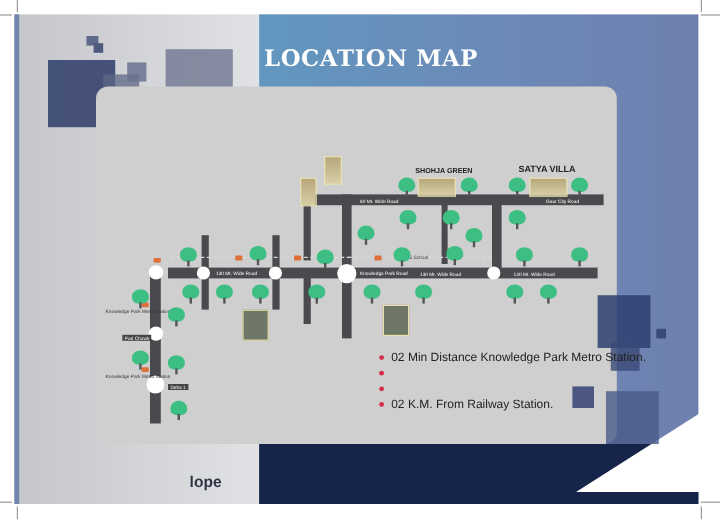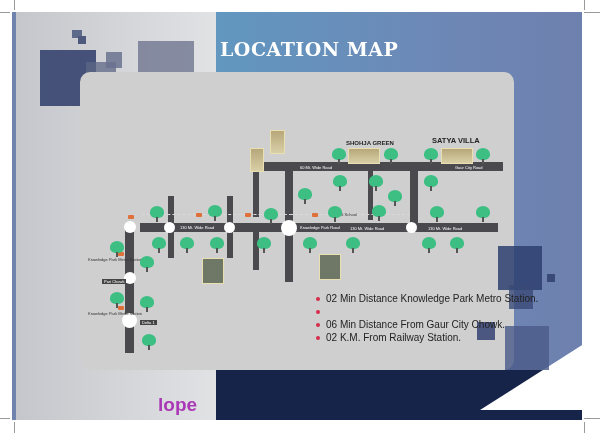--- a/index.html
+++ b/index.html
@@ -18,21 +18,21 @@
   .node{position:absolute;background:#ffffff;border-radius:50%;}
   .tree{position:absolute;width:14px;height:12px;background:#3dbf84;border-radius:50% 50% 40% 40%;}
   .tree::after{content:"";position:absolute;left:6px;top:11px;width:2px;height:5px;background:#555;}
   .bldg{position:absolute;background:linear-gradient(180deg,#b7a77b,#d8cfa6);border:1px solid #e8e0b0;}
   .lbl{position:absolute;font-size:4px;color:#ffffff;white-space:nowrap;}
   .marker{position:absolute;width:6px;height:4px;background:#e0703a;border-radius:1px;}
   .proj-name{position:absolute;font-size:6px;font-weight:bold;color:#222;}
   .points{left:316px;top:292px;list-style:none;margin:0;padding:0;}
   .points li{font-size:10px;color:#222;line-height:13px;white-space:nowrap;}
   .points li .dot{display:inline-block;width:4px;height:4px;border-radius:50%;background:#d62b4a;margin-right:6px;vertical-align:middle;}
-  .footer-text{left:158px;top:394px;color:#a21caf;font-size:19px;font-weight:bold;opacity:0.85;}
+  .footer-text{left:158px;top:394px;color:#0f172a;font-size:13px;font-weight:bold;opacity:0.85;}
   .crop{position:absolute;background:#999;}
 </style>
 </head>
 <body>
 
 <div class="crop" style="left:0;top:12px;width:10px;height:1px;"></div>
 <div class="crop" style="left:14px;top:0;width:1px;height:10px;"></div>
 <div class="crop" style="left:584px;top:12px;width:16px;height:1px;"></div>
 <div class="crop" style="left:584px;top:0;width:1px;height:10px;"></div>
 <div class="crop" style="left:0;top:418px;width:10px;height:1px;"></div>
@@ -140,17 +140,17 @@
 
 <div class="sq" style="left:498px;top:246px;width:44px;height:44px;background:#2d3f70;opacity:0.85;"></div>
 <div class="sq" style="left:509px;top:285px;width:24px;height:24px;background:#3a4a78;opacity:0.8;"></div>
 <div class="sq" style="left:547px;top:274px;width:8px;height:8px;background:#3a4a78;"></div>
 <div class="sq" style="left:477px;top:322px;width:18px;height:18px;background:#4b5780;"></div>
 <div class="sq" style="left:505px;top:326px;width:44px;height:44px;background:#4a5a88;opacity:0.8;"></div>
 
 <ul class="abs points">
   <li><span class="dot"></span><span>02 Min Distance Knowledge Park Metro Station.</span></li>
   <li><span class="dot"></span></li>
-  <li><span class="dot"></span><span>06 Min Distance  From Gaur City Chowk.</span></li>
+  <li><span class="dot"></span></li>
   <li><span class="dot"></span><span>02 K.M. From Railway Station.</span></li>
 </ul>
 
 <div class="abs footer-text">lope</div>
 
 </body></html>

